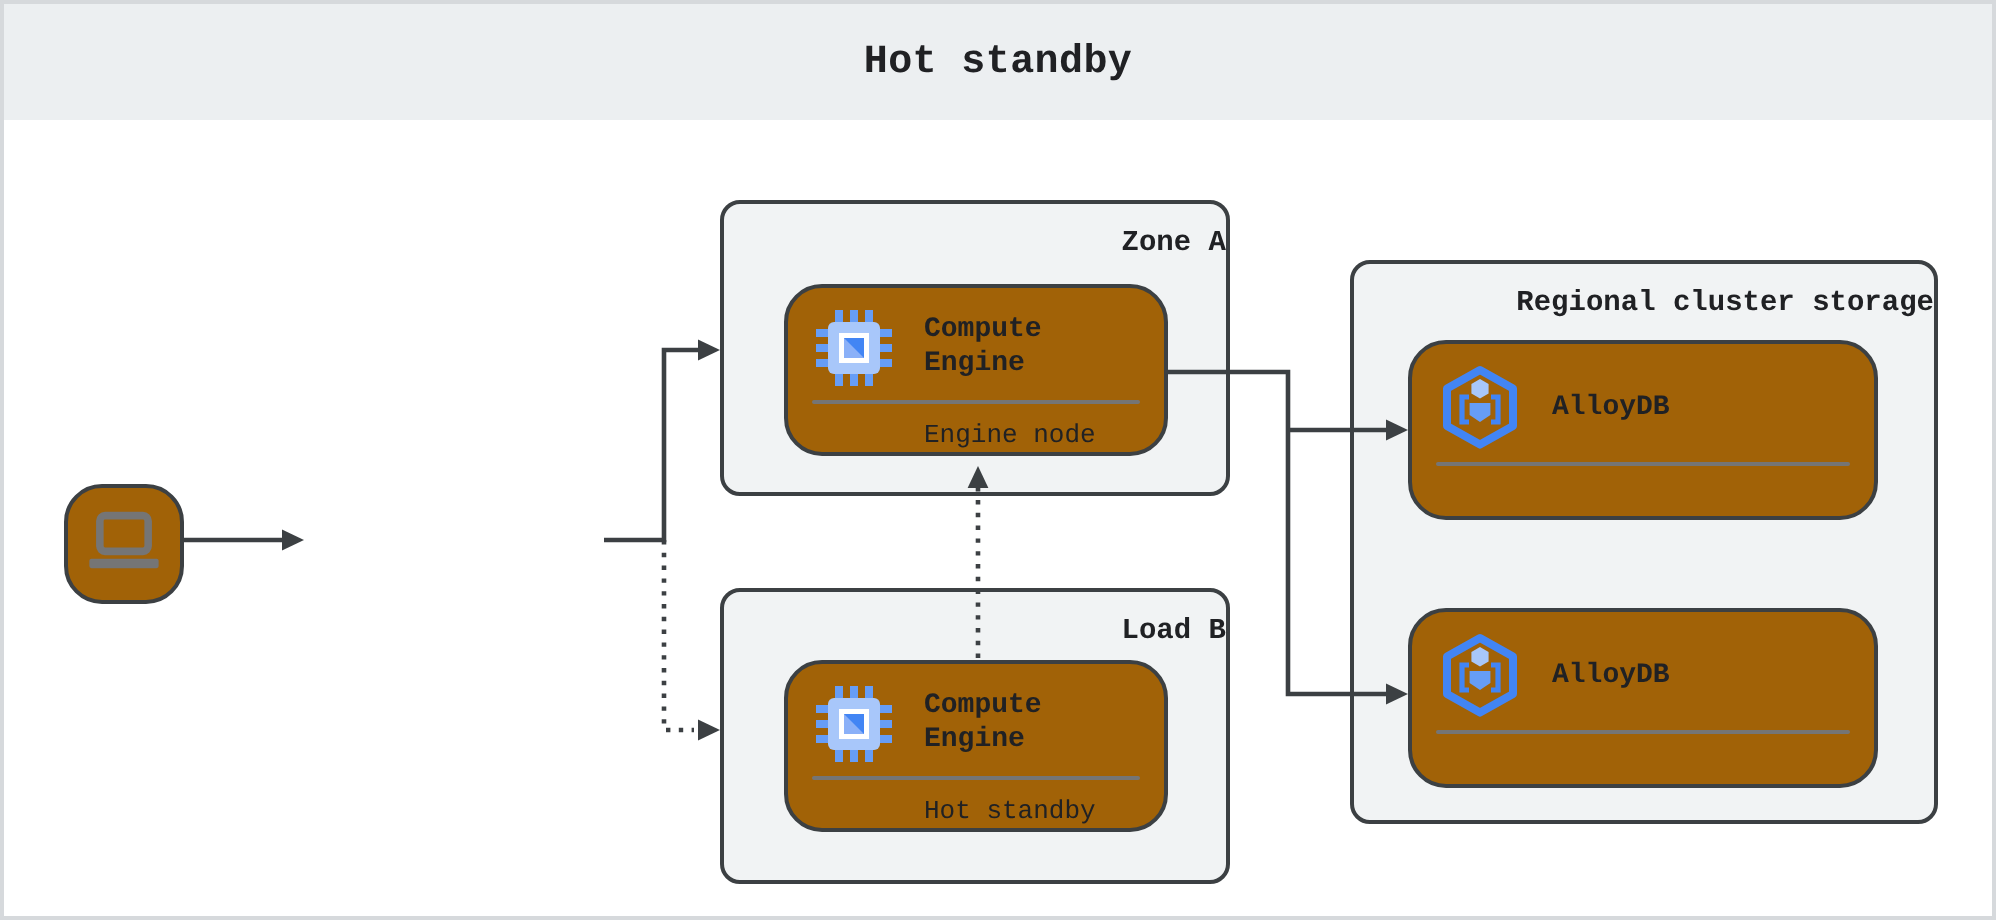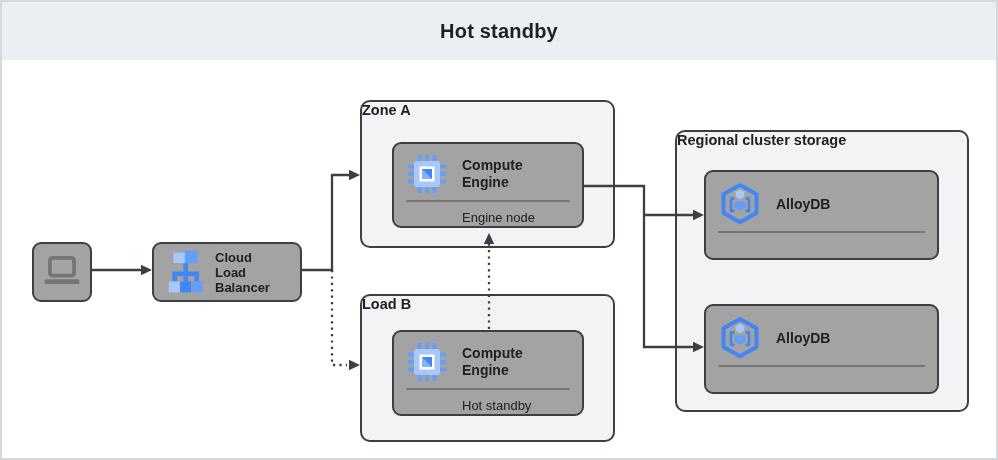--- a/index.html
+++ b/index.html
@@ -1,30 +1,30 @@
 <!DOCTYPE html>
 <html><head>
 <meta charset="utf-8">
 <style>
   html,body{margin:0;padding:0;background:#fff;}
   .stage{
     position:relative;width:998px;height:460px;box-sizing:border-box;
     border:2px solid #d6d9dc;background:#ffffff;overflow:hidden;
-    font-family:Liberation Sans, sans-serif;color:#202124;padding-left:40px;
+    font-family:Liberation Mono, monospace;color:#202124;padding-left:40px;
   }
   .header-band{
     position:absolute;left:0;top:0;width:994px;height:58px;
     background:#eceff1;display:flex;align-items:center;justify-content:center;
   }
   .header-band .title{font-size:20px;font-weight:bold;letter-spacing:.2px;}
   .edges-svg{position:absolute;left:0;top:0;z-index:5;pointer-events:none;}
-  .node{position:absolute;box-sizing:border-box;border:2px solid #3c4043;border-radius:9px;background:#a3a3a3;z-index:2;}
+  .node{position:absolute;box-sizing:border-box;border:2px solid #3c4043;border-radius:19px;background:#a16207;z-index:2;}
   .group{position:absolute;box-sizing:border-box;border:2px solid #3c4043;border-radius:10px;background:#f1f3f4;z-index:1;}
   .group .group-title{
-    text-align:left;font-weight:bold;font-size:14.5px;margin-top:0;
+    text-align:right;font-weight:bold;font-size:14.5px;margin-top:12px;
   }
   .client-box{display:flex;align-items:center;justify-content:center;}
   .lb-box{display:flex;align-items:center;padding-left:13px;}
   .lb-label{font-size:13px;font-weight:bold;line-height:15px;width:66px;margin-left:10px;}
   .card{padding:9px 12px 0 12px;}
   .card .row{display:flex;align-items:center;}
   .card .card-icon{flex:0 0 auto;}
   .card .card-title{font-size:14px;font-weight:bold;line-height:17px;margin-left:14px;}
   .card .divider{height:2px;background:#757575;margin-top:5px;border-radius:1px;}
   .card .card-sub{font-size:13px;margin-left:56px;margin-top:8px;}
@@ -62,35 +62,20 @@
     </g>
   </svg>
 
   <div class="node client-box" style="left:30px;top:240px;width:60px;height:60px;">
     <svg width="42" height="40" viewBox="0 0 40 38">
       <rect x="8.5" y="5.5" width="23" height="17" rx="2.5" fill="none" stroke="#757575" stroke-width="3.6"></rect>
       <rect x="3.5" y="26" width="33" height="4.5" rx="1" fill="#757575"></rect>
     </svg>
   </div>
 
-  <div class="node lb-box" style="left:150px;top:240px;width:150px;height:60px;">
-    <svg width="38" height="44" viewBox="0 0 36 42">
-      <rect x="6" y="2.5" width="11" height="10" fill="#A8C7FA"></rect>
-      <rect x="17" y="0.5" width="12" height="12" fill="#669DF6"></rect>
-      <rect x="15.5" y="12.5" width="4.5" height="8" fill="#4285F4"></rect>
-      <rect x="5" y="20.5" width="25.5" height="4.5" fill="#4285F4"></rect>
-      <rect x="5" y="25" width="4.5" height="5" fill="#4285F4"></rect>
-      <rect x="15.5" y="25" width="4.5" height="5" fill="#4285F4"></rect>
-      <rect x="26" y="25" width="4.5" height="5" fill="#4285F4"></rect>
-      <rect x="1.5" y="30" width="10.5" height="10.5" fill="#A8C7FA"></rect>
-      <rect x="12.5" y="30" width="10.5" height="10.5" fill="#4285F4"></rect>
-      <rect x="23.5" y="30" width="10.5" height="10.5" fill="#669DF6"></rect>
-    </svg>
-    <div class="lb-label">Cloud Load Balancer</div>
-  </div>
 
   <div class="group" style="left:358px;top:98px;width:255px;height:148px;">
     <div class="group-title">Zone A</div>
   </div>
   <div class="node card" style="left:390px;top:140px;width:192px;height:86px;">
     <div class="row">
       <svg class="card-icon" width="42" height="42" viewBox="0 0 42 42">
         <g fill="#669DF6">
           <rect x="11.5" y="2" width="4" height="7"></rect>
             <rect x="19" y="2" width="4" height="7"></rect>

